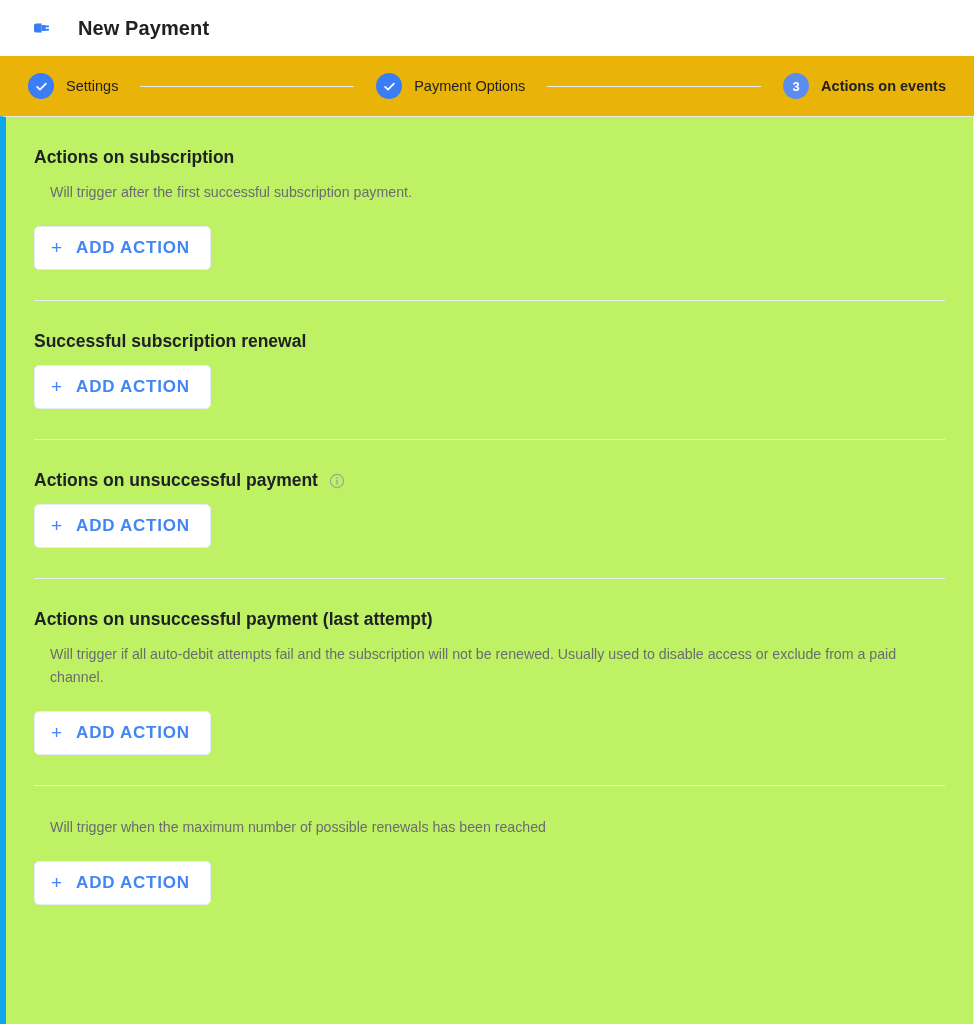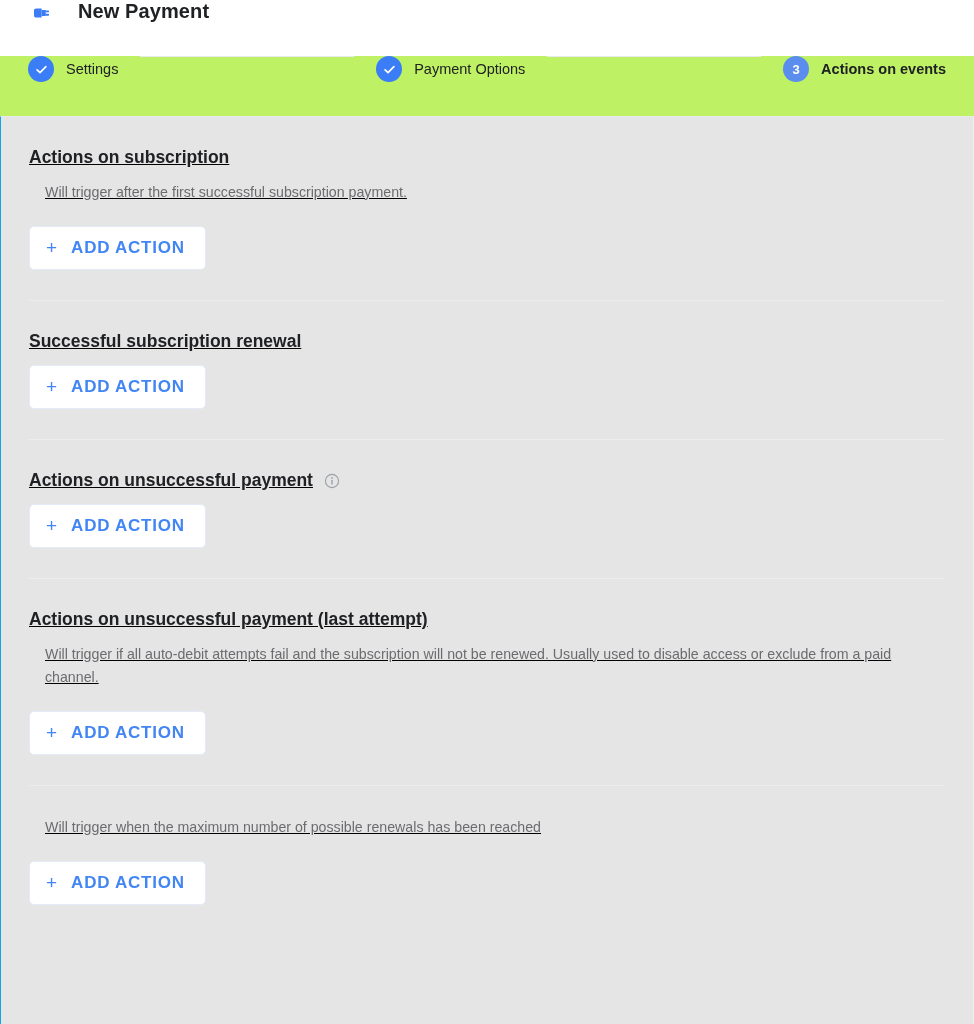--- a/index.html
+++ b/index.html
@@ -10,21 +10,21 @@
     height: 1024px;
     background: #ffffff;
     font-family: "Liberation Sans", sans-serif;
     -webkit-font-smoothing: antialiased;
   }
 
   
   .page-header {
     height: 56px;
     display: flex;
-    align-items: flex-start;
+    align-items: center;
     padding: 0 0 0 28px;
     background: #ffffff;
   }
   .plug-icon {
     width: 26px;
     height: 26px;
     display: flex;
     align-items: center;
     justify-content: center;
     margin-right: 24px;
@@ -33,24 +33,24 @@
   .page-title {
     font-size: 20px;
     font-weight: bold;
     color: #202124;
     letter-spacing: 0.1px;
   }
 
   
   .stepper {
     display: flex;
-    align-items: flex-start;
+    align-items: center;
     height: 60px;
     padding: 0 28px 0 28px;
-    background: #bef264;
+    background: #eab308;
   }
   .step {
     display: flex;
     align-items: center;
     flex: 0 0 auto;
   }
   .step-bullet {
     width: 26px;
     height: 26px;
     border-radius: 50%;
@@ -78,26 +78,25 @@
     flex: 1 1 auto;
     height: 1px;
     background: #e8eaed;
     margin: 0 22px;
     min-width: 30px;
   }
 
   
   .content-card {
     border-top: 1px solid #e8eaed;
-    border-left: 1px solid #0ea5e9;
+    border-left: 6px solid #0ea5e9;
     border-right: 1px solid #eceef0;
-    background: #e5e5e5;
+    background: #bef264;
     height: 908px;
     overflow: hidden;
-    text-decoration: underline;
   }
   .card-inner { padding: 0 28px; }
 
   .section {
     padding: 30px 0 0 0;
   }
   .section + .section {
     border-top: 1px solid #ededf0;
   }
   .section-heading {

